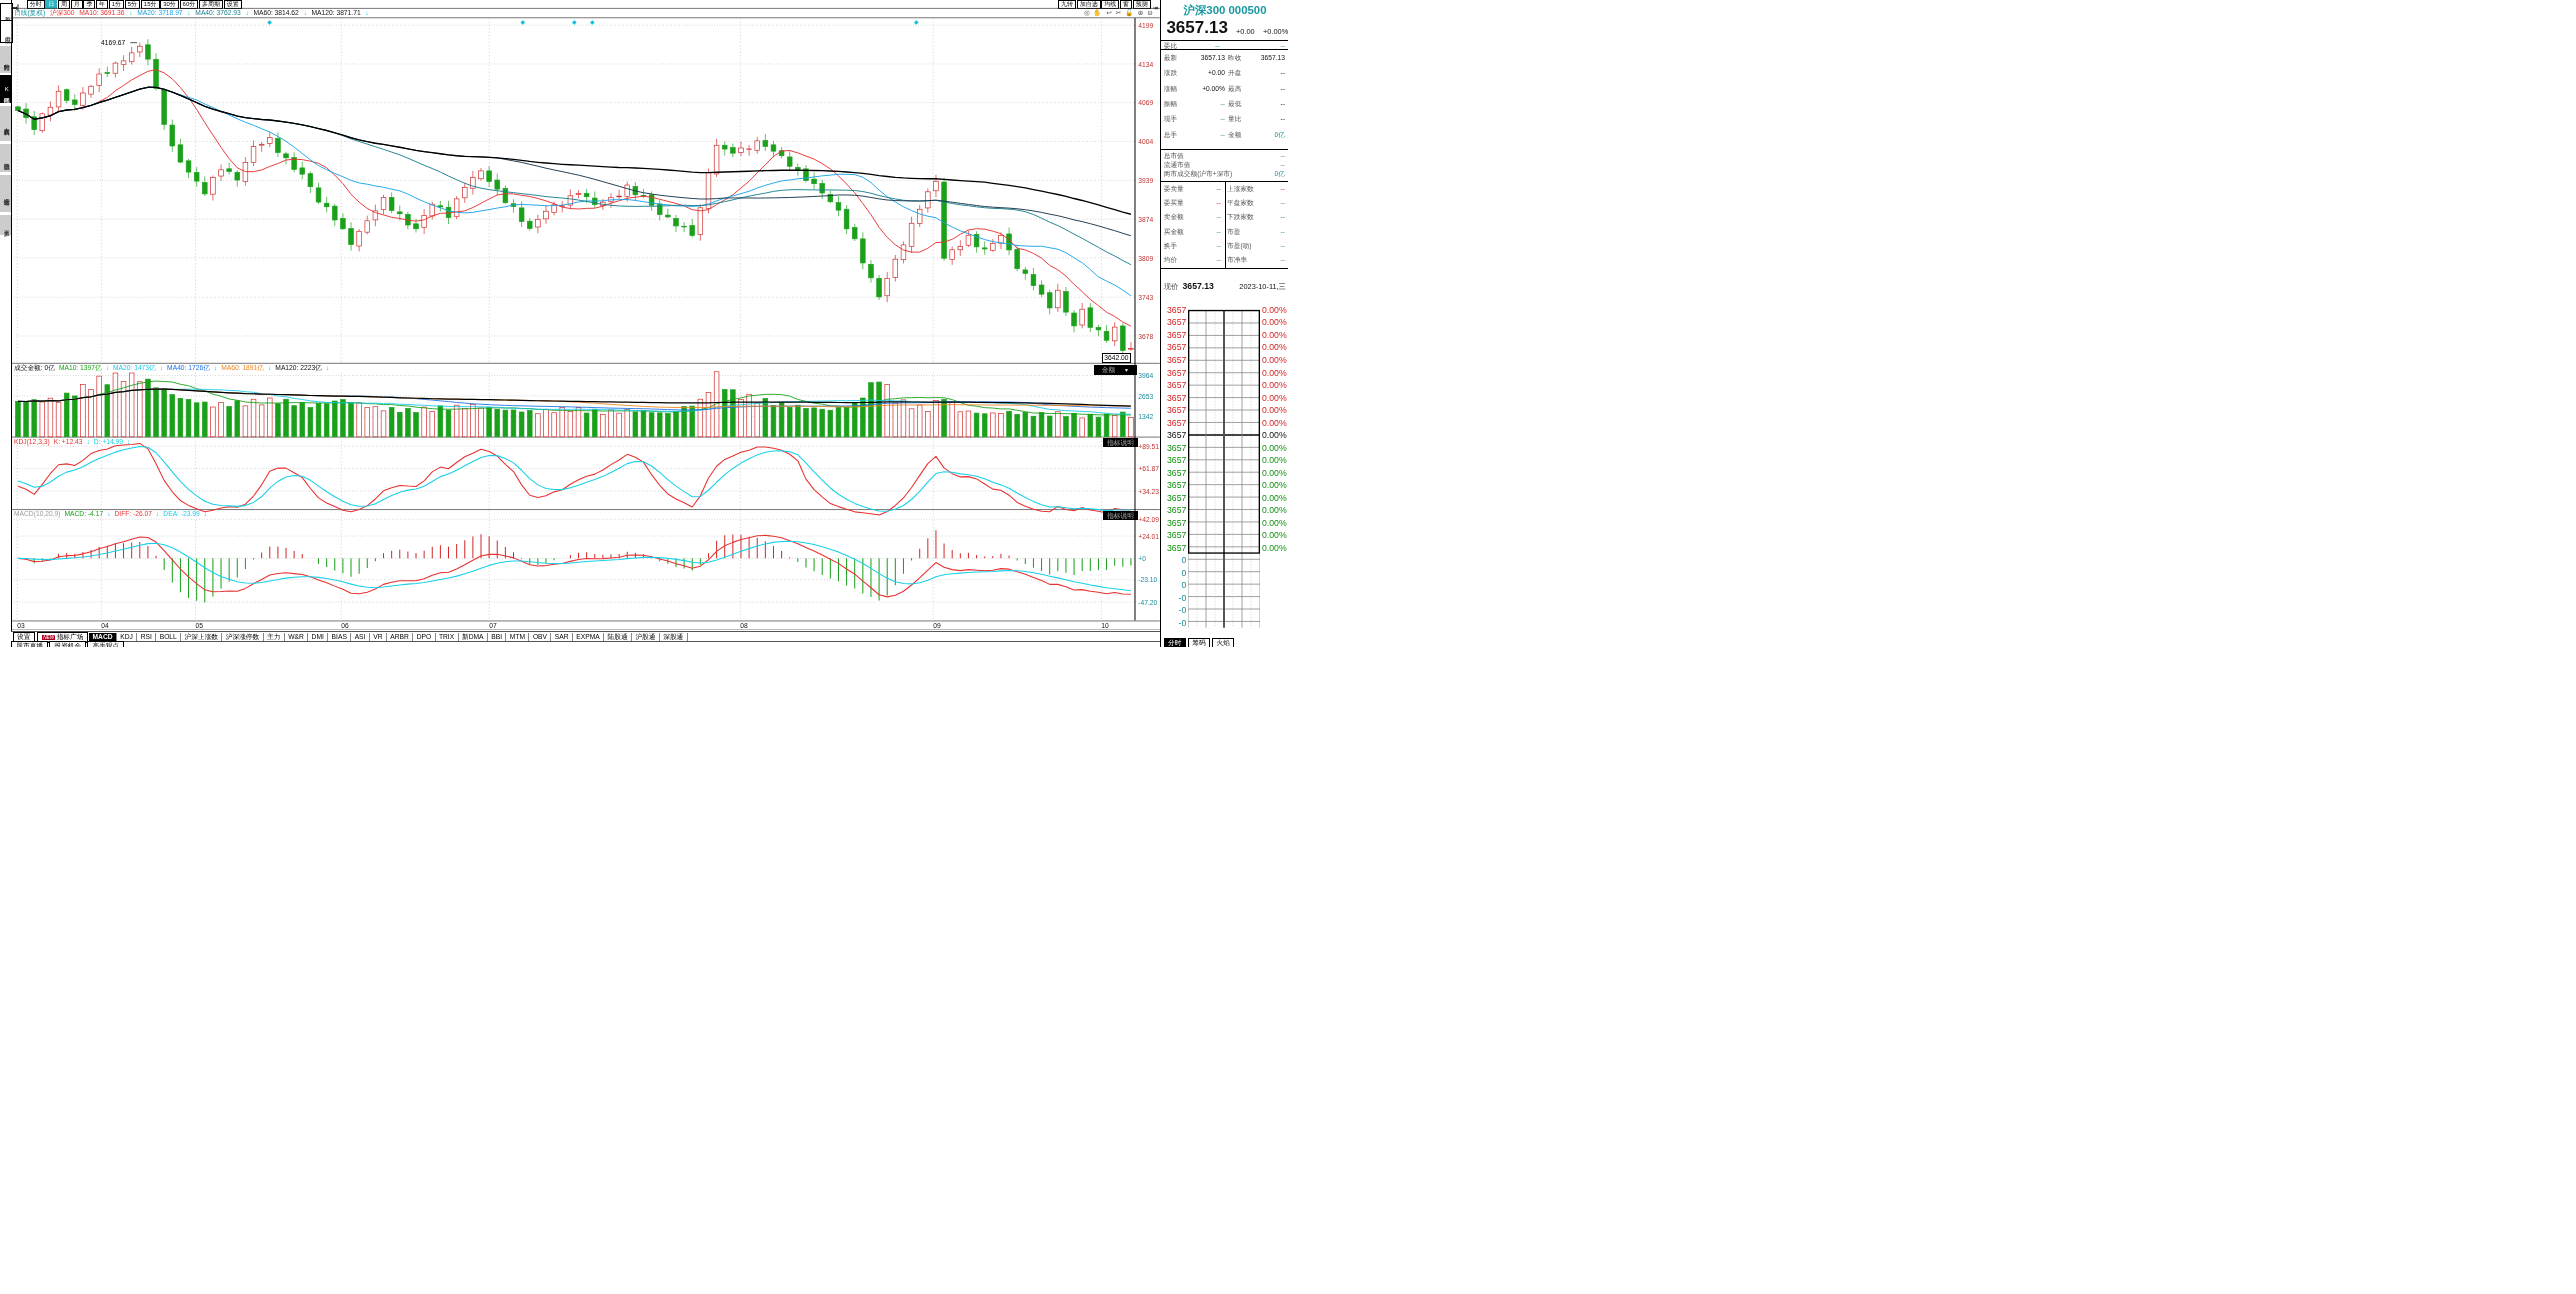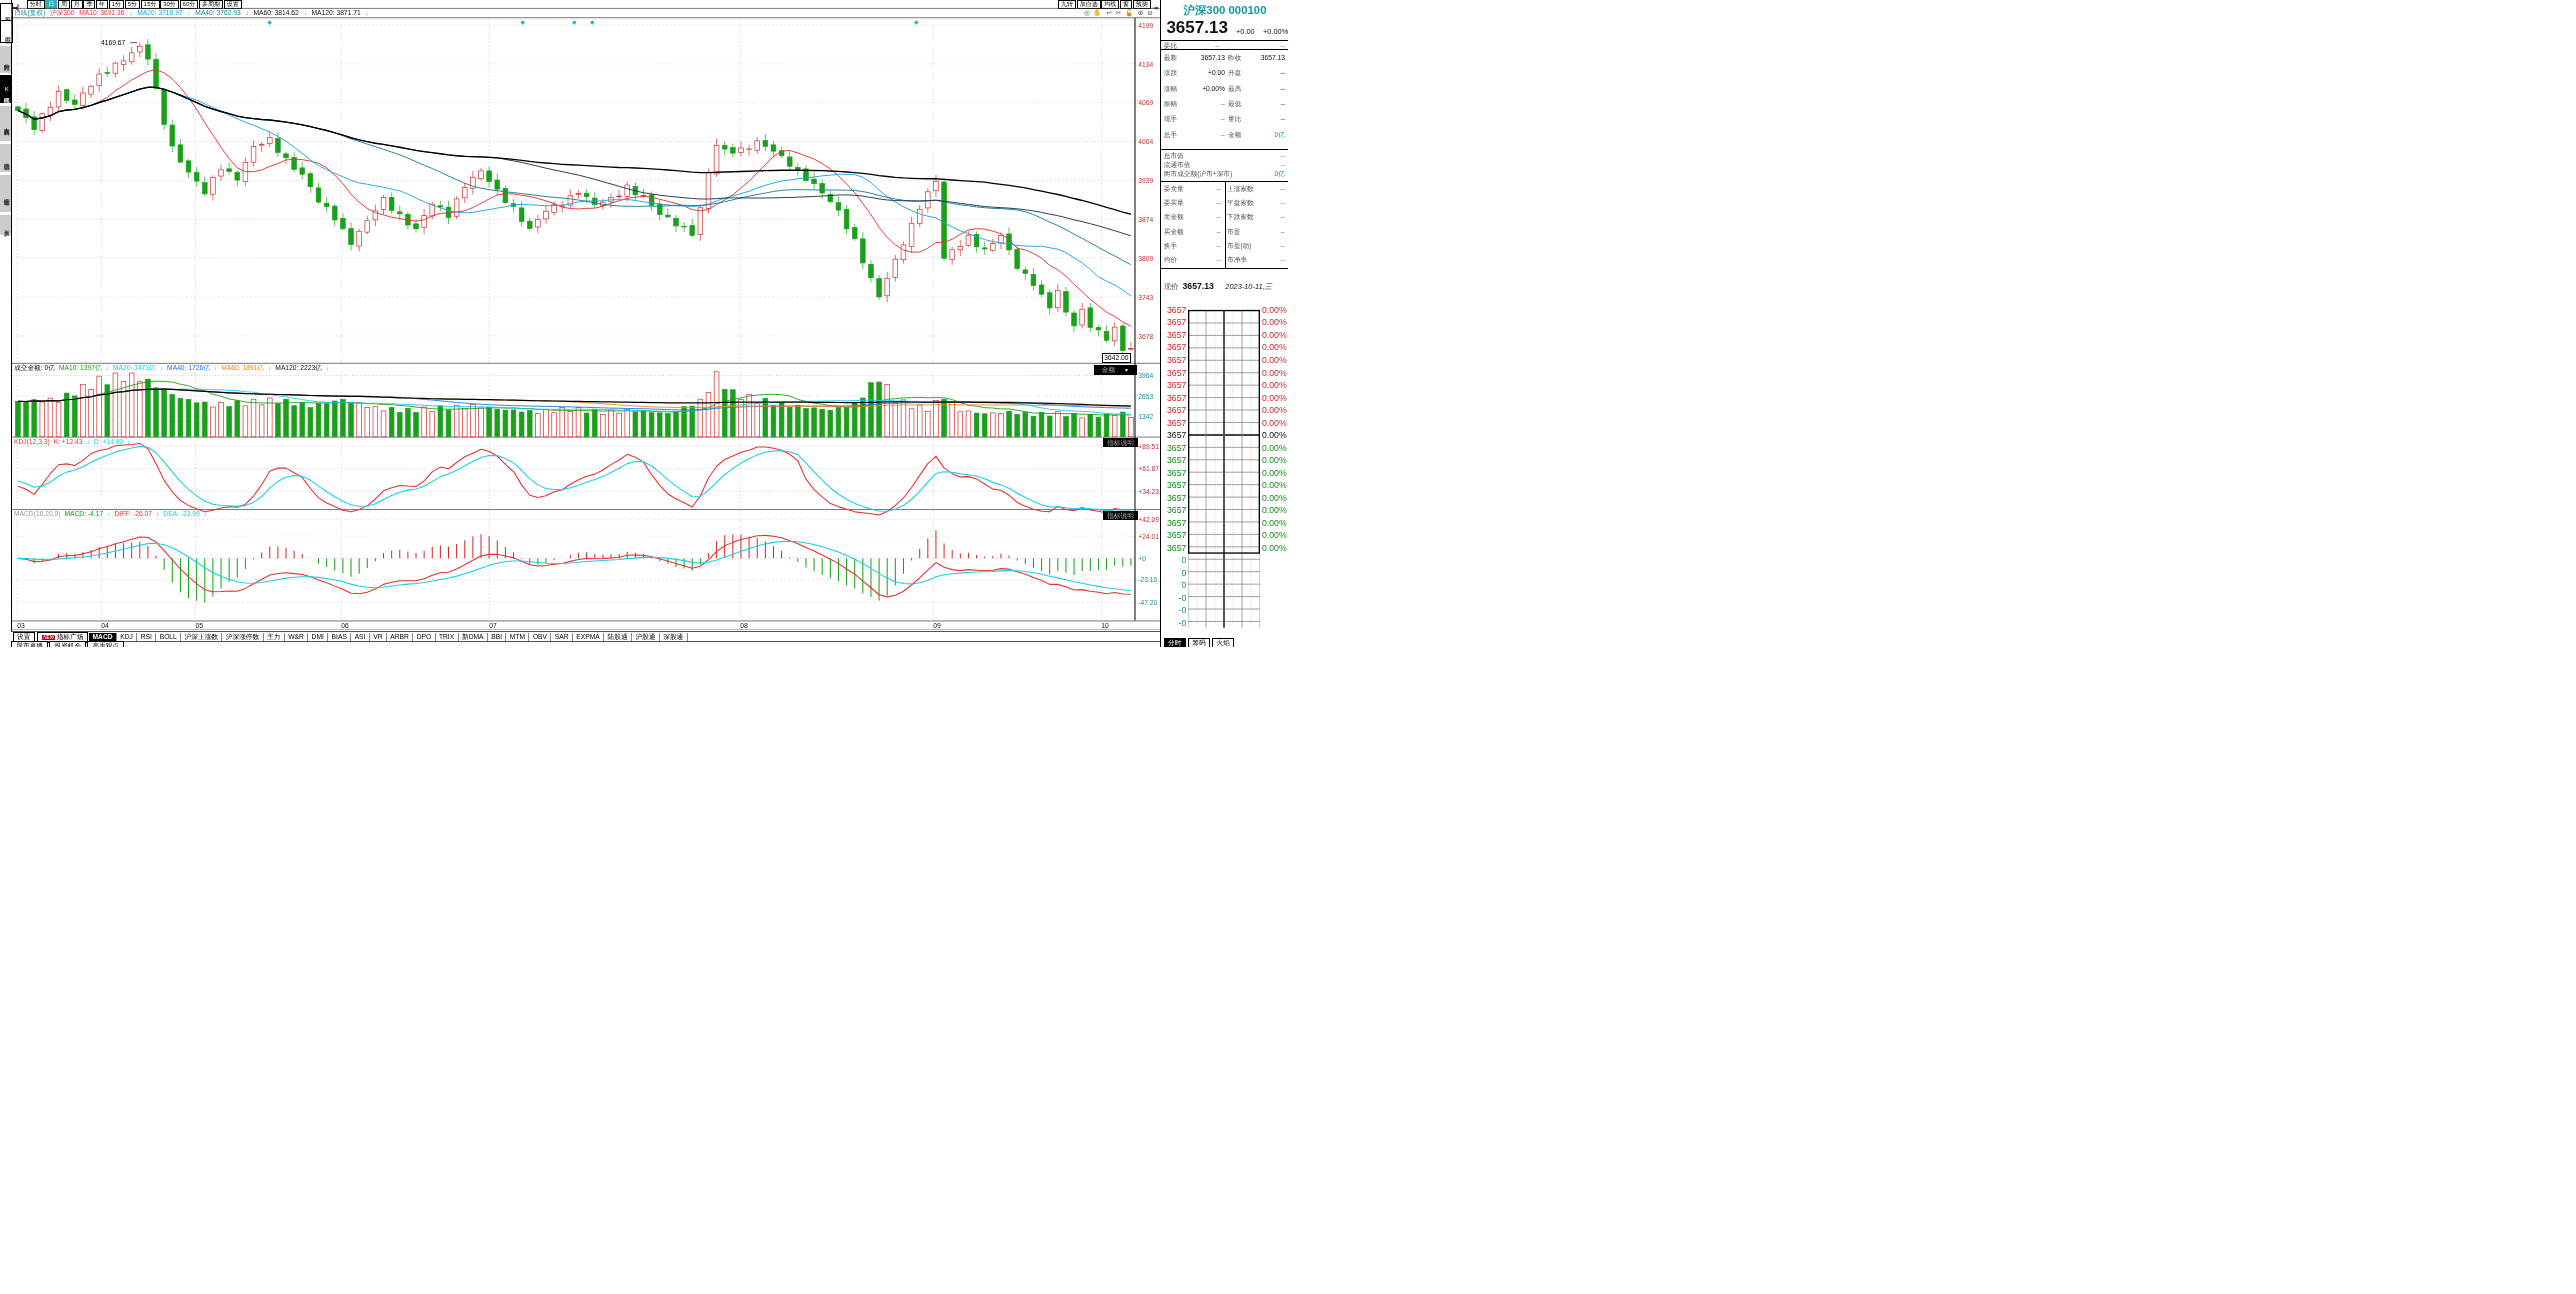--- a/index.html
+++ b/index.html
@@ -757,21 +757,21 @@
       <line x1="177.68478260869563" y1="63.580235999999935" x2="187.68478260869563" y2="63.580235999999935" stroke="#000" stroke-width="1"></line>
     </svg>
 
   <div class="anno" id="anno-high" style="left: 101px; top: 39px;">4169.67</div>
   <div class="anno boxed" id="anno-low" style="left: 1102px; top: 353px;">3642.00</div>
 
   <div class="btabs" id="btabs"><span class="btab box">设置</span><span class="btab box"><span class="newbadge">NEW</span>指标广场</span><span class="btab sel">MACD</span><span class="btab">KDJ</span><span class="btab">RSI</span><span class="btab">BOLL</span><span class="btab">沪深上涨数</span><span class="btab">沪深涨停数</span><span class="btab">主力</span><span class="btab">W&amp;R</span><span class="btab">DMI</span><span class="btab">BIAS</span><span class="btab">ASI</span><span class="btab">VR</span><span class="btab">ARBR</span><span class="btab">DPO</span><span class="btab">TRIX</span><span class="btab">新DMA</span><span class="btab">BBI</span><span class="btab">MTM</span><span class="btab">OBV</span><span class="btab">SAR</span><span class="btab">EXPMA</span><span class="btab">陆股通</span><span class="btab">沪股通</span><span class="btab">深股通</span></div>
   <div class="blinks" id="blinks"><span class="blink">股市直播</span><span class="blink">投资机会</span><span class="blink">高手观点</span></div>
 
   <div class="panel" id="panel">
-    <div class="p-title">沪深300 000100</div>
+    <div class="p-title">沪深300 000500</div>
     <div class="p-price">3657.13</div>
     <div class="p-chg">+0.00</div>
     <div class="p-chgp">+0.00%</div>
     <div id="panel-rows">
         <div class="prow" style="top: 42px;">
           <span class="plabel" style="position:absolute;left:2.7px;">委比</span>
           <span class="c-t" style="position:absolute;left:54px;">--</span>
           <span class="c-t" style="position:absolute;right:4px;">--</span>
         </div>
         <div class="prow" style="top: 54px;">
@@ -854,21 +854,21 @@
         </div>
         <div class="prow" style="top: 256px;">
           <span class="plabel" style="position:absolute;left:2.7px;">均价</span>
           <span class="c-t" style="position:absolute;left:40px;width:20px;text-align:right;">--</span>
           <span class="plabel" style="position:absolute;left:66px;">市净率</span>
           <span class="c-t" style="position:absolute;right:4px;">--</span>
         </div>
         <div class="prow" style="top: 282px; font-size: 7.4px;">
           <span class="plabel" style="position:absolute;left:2.7px;">现价</span>
           <span class="c-k" style="position:absolute;left:21.5px;font-weight:bold;font-size:8.7px;top:-1.3px;">3657.13</span>
-          <span class="c-k" style="position:absolute;right:17px;font-style:italic;">2023-10-11,三</span>
+          <span class="c-k" style="position:absolute;right:3px;">2023-10-11,三</span>
         </div>
       </div>
     <svg id="ladder-grid" class="abs" style="left:27px;top:303px;" width="72" height="326" viewBox="0 0 108 485">
         <line x1="0" y1="9.326923076923077" x2="108" y2="9.326923076923077" stroke="#888" stroke-width="1.2"></line>
         <line x1="0" y1="27.98076923076923" x2="108" y2="27.98076923076923" stroke="#888" stroke-width="1.2"></line>
         <line x1="0" y1="46.63461538461539" x2="108" y2="46.63461538461539" stroke="#888" stroke-width="1.2"></line>
         <line x1="0" y1="65.28846153846153" x2="108" y2="65.28846153846153" stroke="#888" stroke-width="1.2"></line>
         <line x1="0" y1="83.9423076923077" x2="108" y2="83.9423076923077" stroke="#888" stroke-width="1.2"></line>
         <line x1="0" y1="102.59615384615384" x2="108" y2="102.59615384615384" stroke="#888" stroke-width="1.2"></line>
         <line x1="0" y1="121.25" x2="108" y2="121.25" stroke="#888" stroke-width="1.2"></line>

